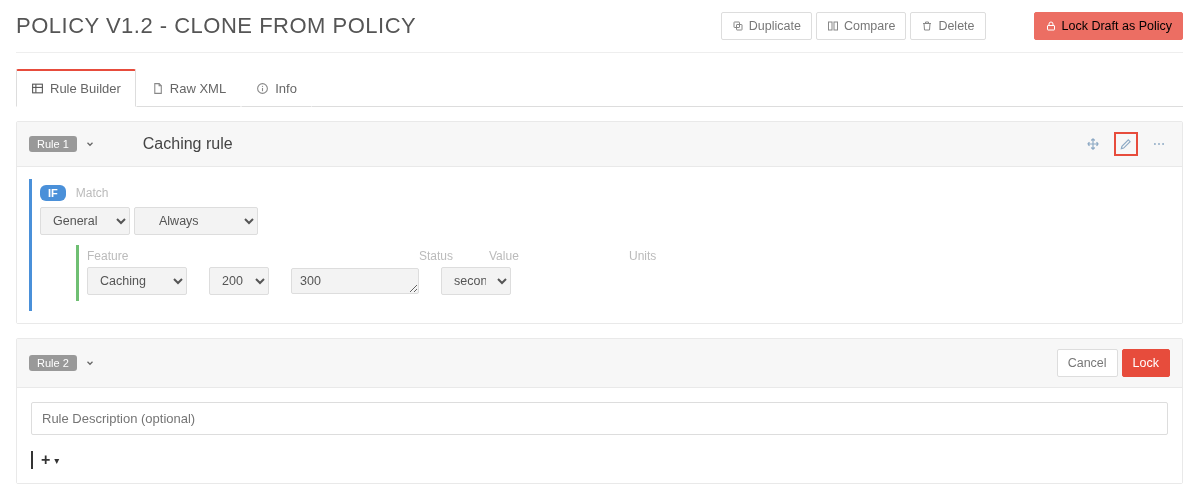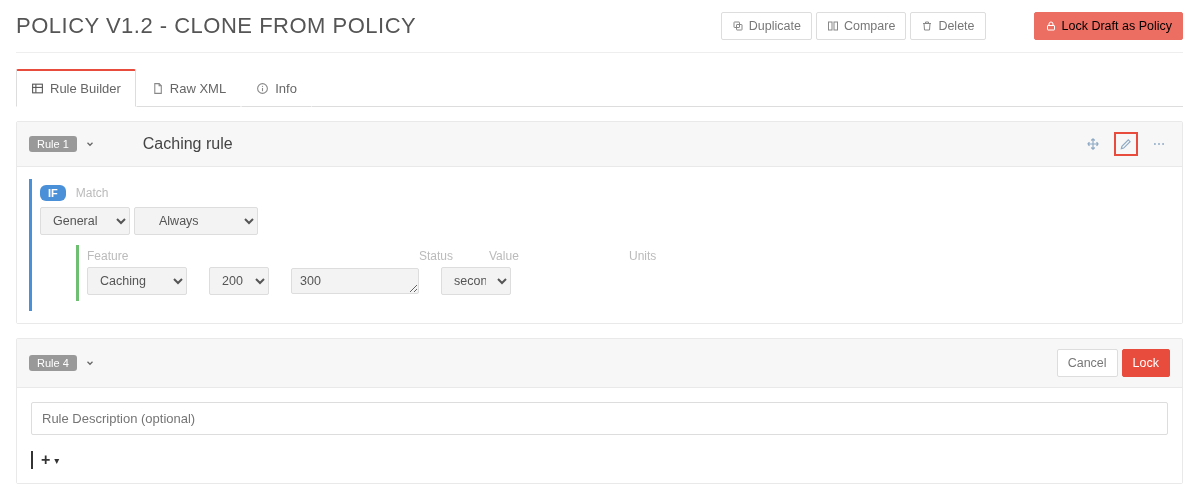--- a/index.html
+++ b/index.html
@@ -353,21 +353,21 @@
             <option>seconds</option>
           </select>
         </div>
       </div>
     </div>
   </div>
 </div>
 
 <div class="panel">
   <div class="panel-header">
-    <span class="rule-badge">Rule 4</span>
+    <span class="rule-badge">Rule 2</span>
     <span class="expand-caret">
       <svg width="10" height="10" viewBox="0 0 24 24" fill="none" stroke="#666" stroke-width="3">
           <polyline points="6 9 12 15 18 9"></polyline>
         </svg>
     </span>
     <div class="panel2-header-actions">
       <button class="btn">Cancel</button>
       <button class="btn btn-primary">Lock</button>
     </div>
   </div>

